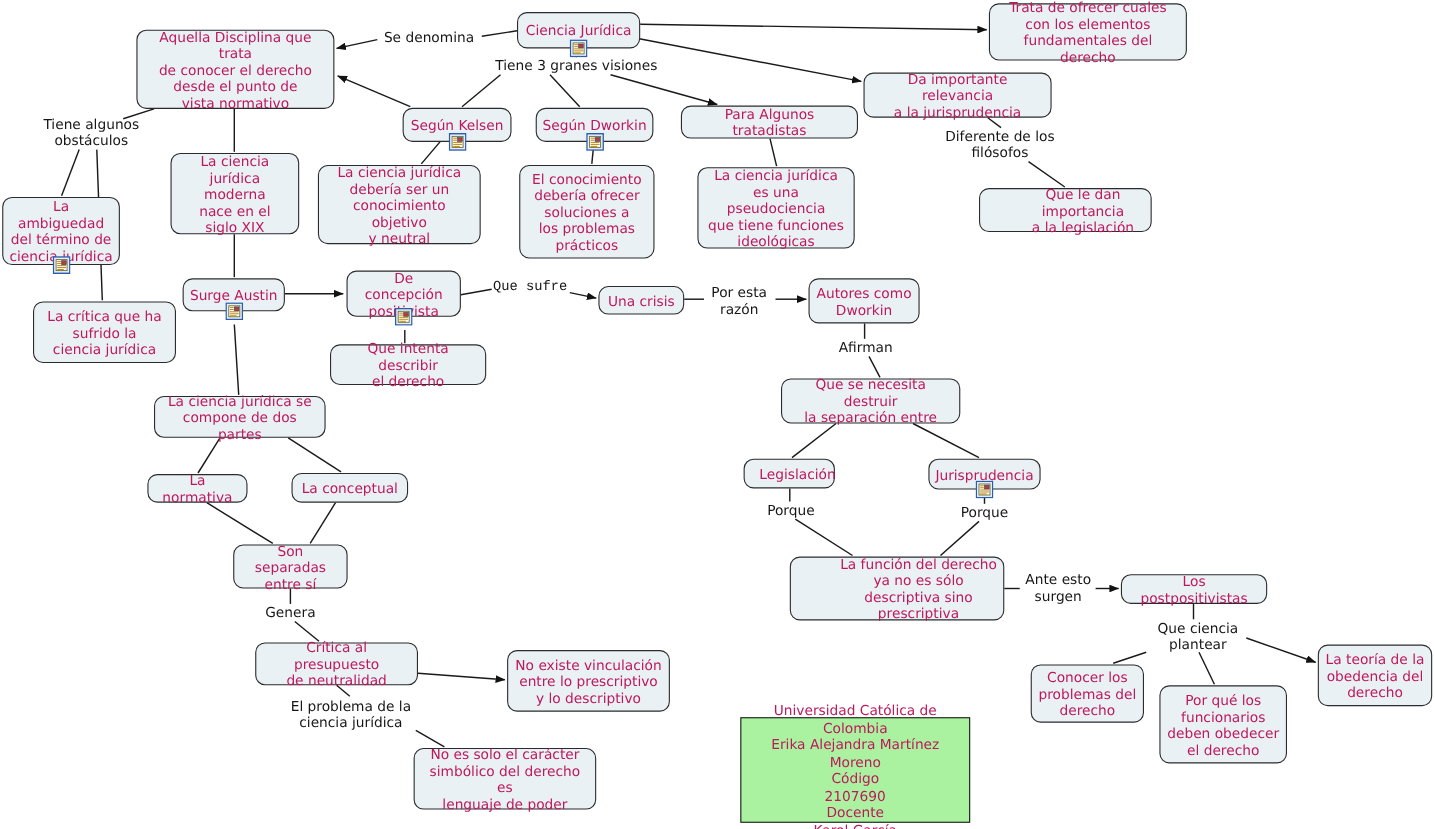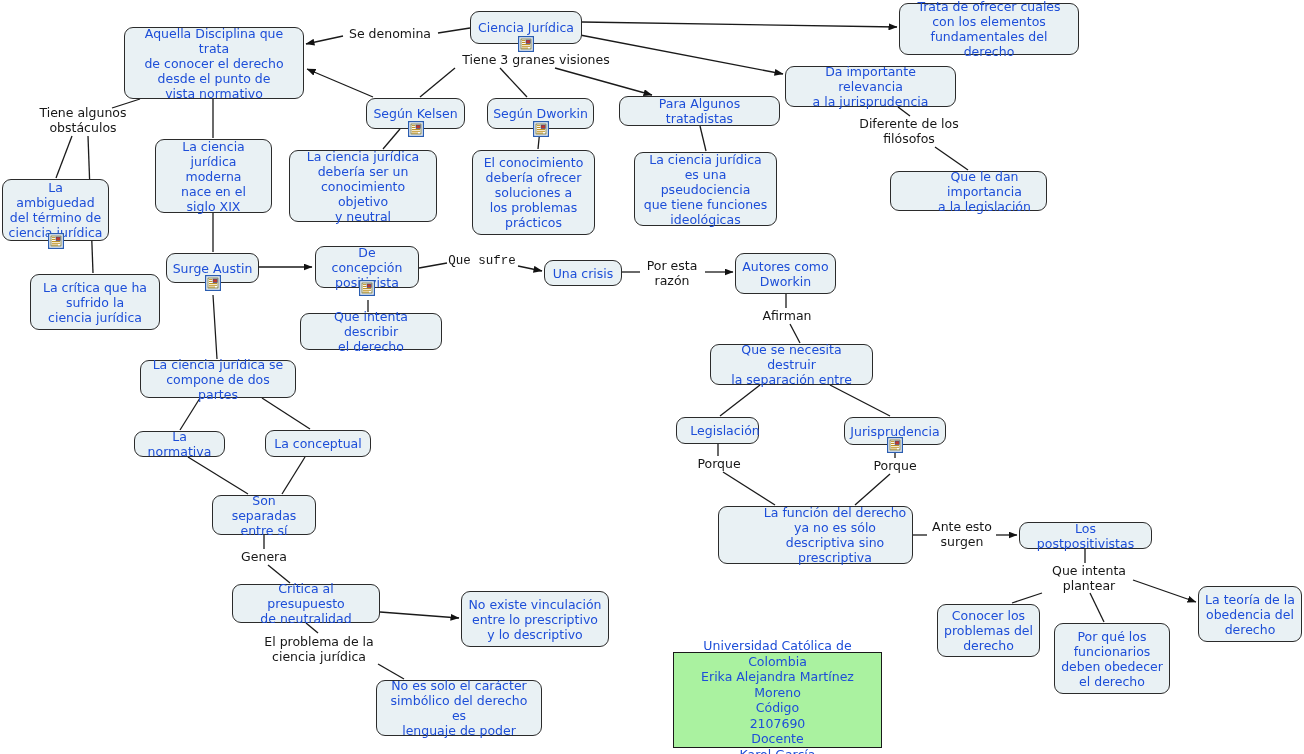--- a/index.html
+++ b/index.html
@@ -10,21 +10,21 @@
     background:#ffffff;
     overflow:hidden;
   }
   #edges{position:absolute;left:0;top:0;width:1304px;height:754px;pointer-events:none;}
   .node{
     position:absolute;
     box-sizing:border-box;
     background:#e9f1f4;
     border:1px solid #2b2b2b;
     border-radius:9px;
-    color:#1d4ed8;
+    color:#be185d;
     font-size:12.5px;
     line-height:15px;
     text-align:center;
     display:flex;
     align-items:center;
     justify-content:center;
     padding:2px 5px;
     white-space:pre-line;
     z-index:3;
   }
@@ -280,32 +280,32 @@
 lenguaje de poder</div>
       <div class="node green" style="left: 673px; top: 652px; width: 209px; height: 96px;">Universidad Católica de Colombia
 Erika Alejandra Martínez Moreno
 Código
 2107690
 Docente
 Karol García</div>
     </div>
   <div id="labels-layer">
       <div class="linklabel" style="left: 345px; top: 26px; width: 90px;">Se denomina</div>
-      <div class="linklabel" style="left: 456px; top: 52px; width: 160px;">Tiene 3 granes visiones</div>
+      <div class="linklabel" style="left: 444px; top: 52px; width: 160px;">Tiene 3 granes visiones</div>
       <div class="linklabel" style="left: 34px; top: 105px; width: 98px;">Tiene algunos
 obstáculos</div>
       <div class="linklabel" style="left: 856px; top: 116px; width: 106px;">Diferente de los
 filósofos</div>
       <div class="linklabel" style="left: 448px; top: 254px; width: 68px; font-family: Liberation Mono, monospace;">Que sufre</div>
       <div class="linklabel" style="left: 641px; top: 258px; width: 62px;">Por esta
 razón</div>
       <div class="linklabel" style="left: 760px; top: 308px; width: 54px;">Afirman</div>
       <div class="linklabel" style="left: 694px; top: 456px; width: 50px;">Porque</div>
       <div class="linklabel" style="left: 870px; top: 458px; width: 50px;">Porque</div>
       <div class="linklabel" style="left: 238px; top: 549px; width: 52px;">Genera</div>
       <div class="linklabel" style="left: 928px; top: 519px; width: 68px;">Ante esto
 surgen</div>
-      <div class="linklabel" style="left: 1044px; top: 563px; width: 90px;">Que intenta
+      <div class="linklabel" style="left: 1044px; top: 563px; width: 90px;">Que ciencia
 plantear</div>
       <div class="linklabel" style="left: 258px; top: 634px; width: 122px;">El problema de la
 ciencia jurídica</div>
     </div>
 </div>
 
 </body></html>

